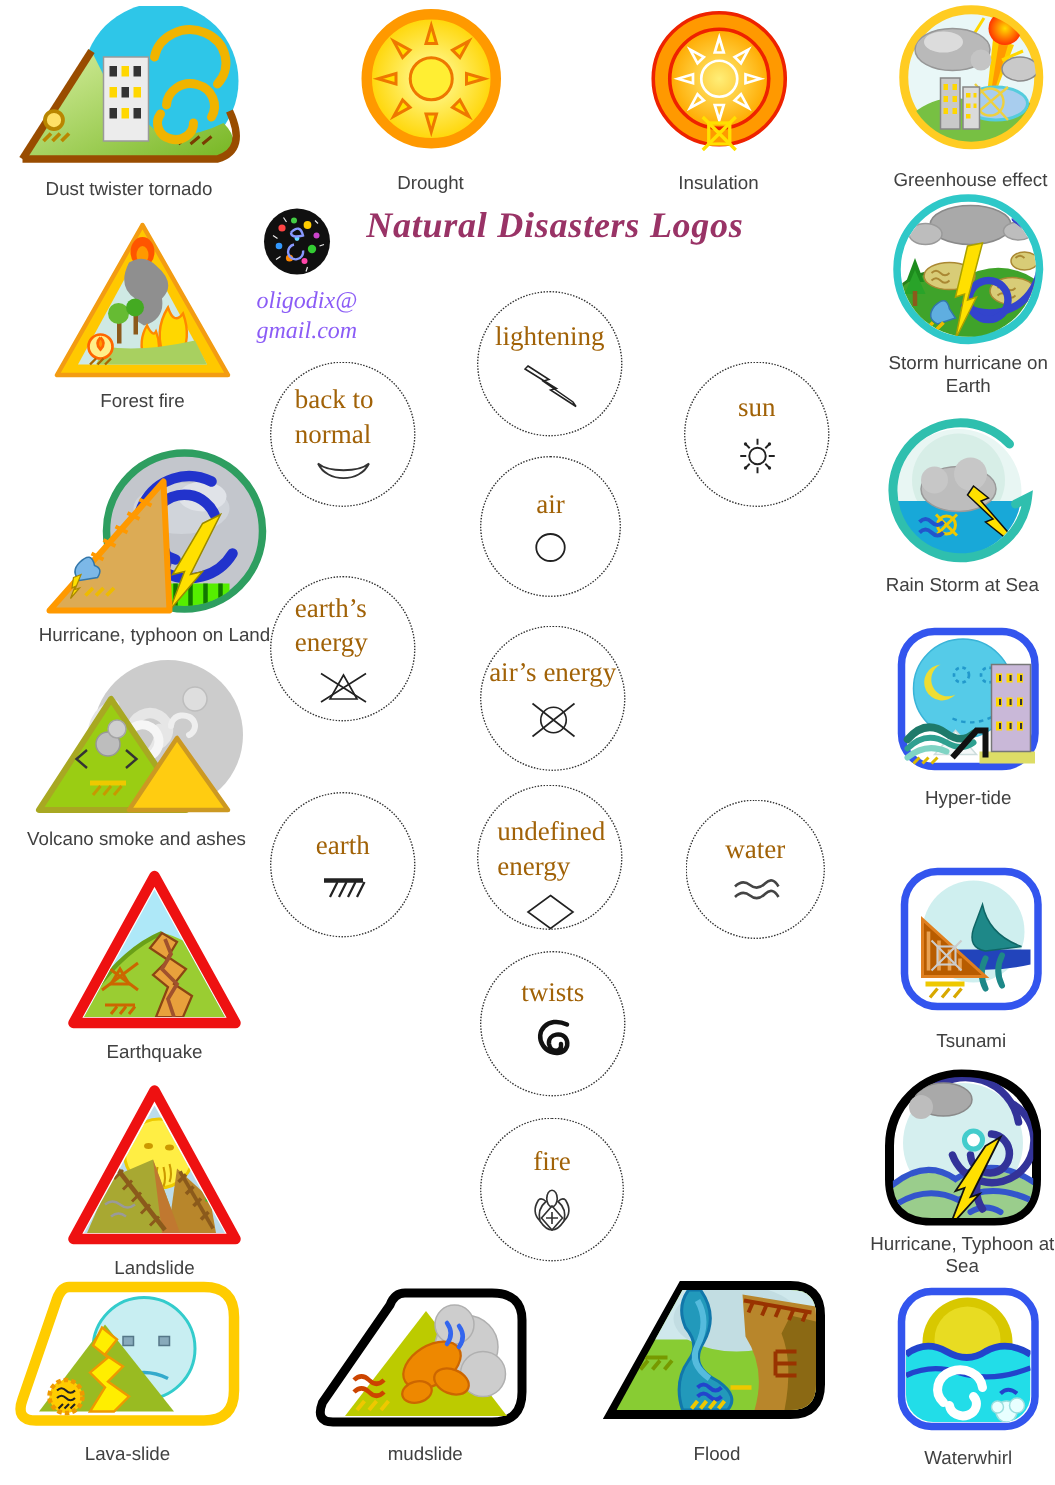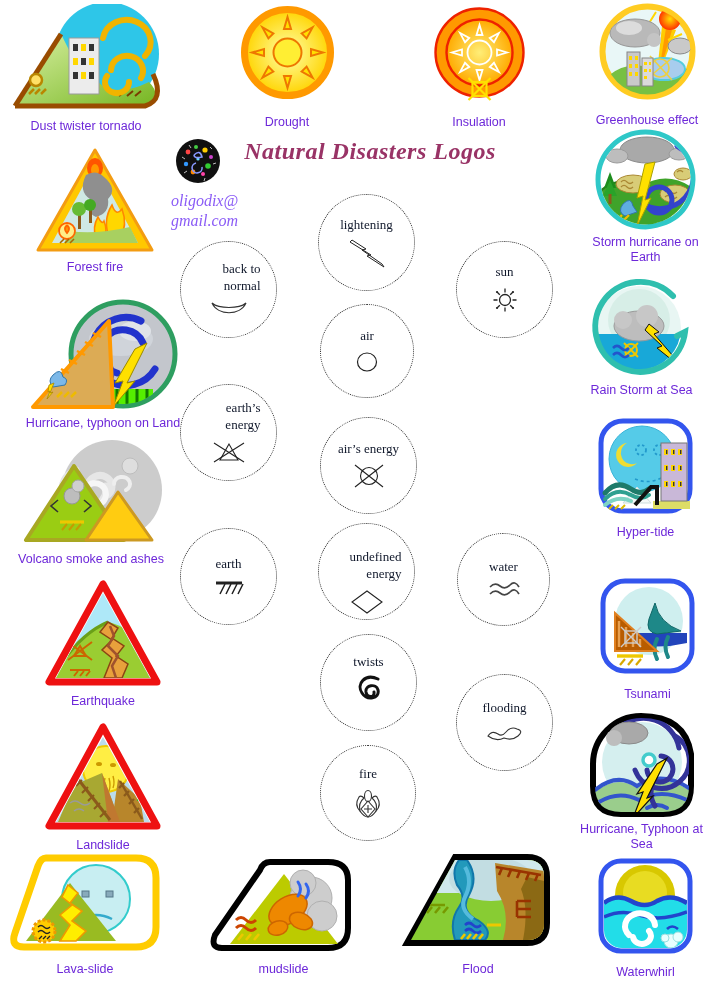--- a/index.html
+++ b/index.html
@@ -1,25 +1,25 @@
 <!DOCTYPE html>
 <html><head>
 <meta charset="utf-8">
 <style>
   html,body{margin:0;padding:0;background:#fff;}
   #poster{position:relative;width:703px;height:990px;background:#fff;overflow:hidden;
           font-family:"Liberation Sans","DejaVu Sans",sans-serif;color:#000;}
   .logo{position:absolute;display:flex;flex-direction:column;align-items:center;}
-  .logo .cap{font-size:12.5px;line-height:1.2;text-align:center;color:#6d28d9;margin-top:7px;white-space:pre-line;}
+  .logo .cap{font-size:12.5px;line-height:1.2;text-align:center;color:#404040;margin-top:7px;white-space:pre-line;}
   .m12{margin-top:12px !important;} .m14{margin-top:14px !important;} .m4{margin-top:4px !important;}
   .m3{margin-top:3px !important;} .m10{margin-top:10px !important;}
   .concept{position:absolute;border:1.4px dotted #333;border-radius:50%;
            display:flex;flex-direction:column;align-items:center;justify-content:center;gap:5px;box-sizing:border-box;}
-  .concept .clabel{font-family:"Liberation Serif","DejaVu Serif",serif;font-size:13px;line-height:1.3;
-                   text-align:right;color:#0f172a;}
+  .concept .clabel{font-family:"Liberation Serif","DejaVu Serif",serif;font-size:18px;line-height:1.3;
+                   text-align:left;color:#a16207;}
   .w70{max-width:70px;margin-top:22px;} .w64{max-width:64px;} .w84{max-width:88px;}
   #title{position:absolute;left:220px;top:138px;width:300px;text-align:center;
          font-family:"Liberation Serif","DejaVu Serif",serif;font-style:italic;font-weight:bold;
          font-size:24px;letter-spacing:.5px;}
   #email{position:absolute;left:171px;top:191px;width:80px;
          font-family:"Liberation Serif","DejaVu Serif",serif;font-style:italic;font-size:16px;line-height:1.25;color:#8b5cf6;}
   #sitelogo{position:absolute;left:174px;top:137px;}
   svg{display:block;}
 </style>
 </head>
@@ -780,28 +780,20 @@
   <div class="concept" style="left:320px;top:634px;width:97px;height:97px;">
     <div class="clabel">twists</div>
     <span>
       <svg width="32" height="36" viewBox="0 0 32 36">
         <path d="M25,4 C12,-2 3,9 9,18 C14,26 27,24 25,15 C23,8 12,10 13,17 C14,23 22,23 21,17" fill="none" stroke="#111" stroke-width="3" stroke-linecap="round"></path>
       </svg>
     </span>
   </div>
 
 
-  <div class="concept" style="left:456px;top:674px;width:97px;height:97px;">
-    <div class="clabel">flooding</div>
-    <span>
-      <svg width="42" height="24" viewBox="0 0 42 24">
-        <path d="M4,15 Q8,9 14,13 Q18,16 22,11 Q27,5 33,8 Q40,10 34,15 Q28,20 20,17 Q12,21 4,15 Z" fill="none" stroke="#333" stroke-width="1.1"></path>
-      </svg>
-    </span>
-  </div>
 
   <div class="concept" style="left:320px;top:745px;width:96px;height:96px;">
     <div class="clabel">fire</div>
     <span>
       <svg width="36" height="32" viewBox="0 0 36 32">
         <g fill="none" stroke="#333" stroke-width="1.1">
           <ellipse cx="18" cy="8" rx="3.5" ry="5.5"></ellipse>
           <path d="M9,9 Q4,17 10,23 Q8,15 14,10 Q11,7 9,9 Z"></path>
           <path d="M27,9 Q32,17 26,23 Q28,15 22,10 Q25,7 27,9 Z"></path>
           <polygon points="18,13 25,21 18,29 11,21"></polygon>

